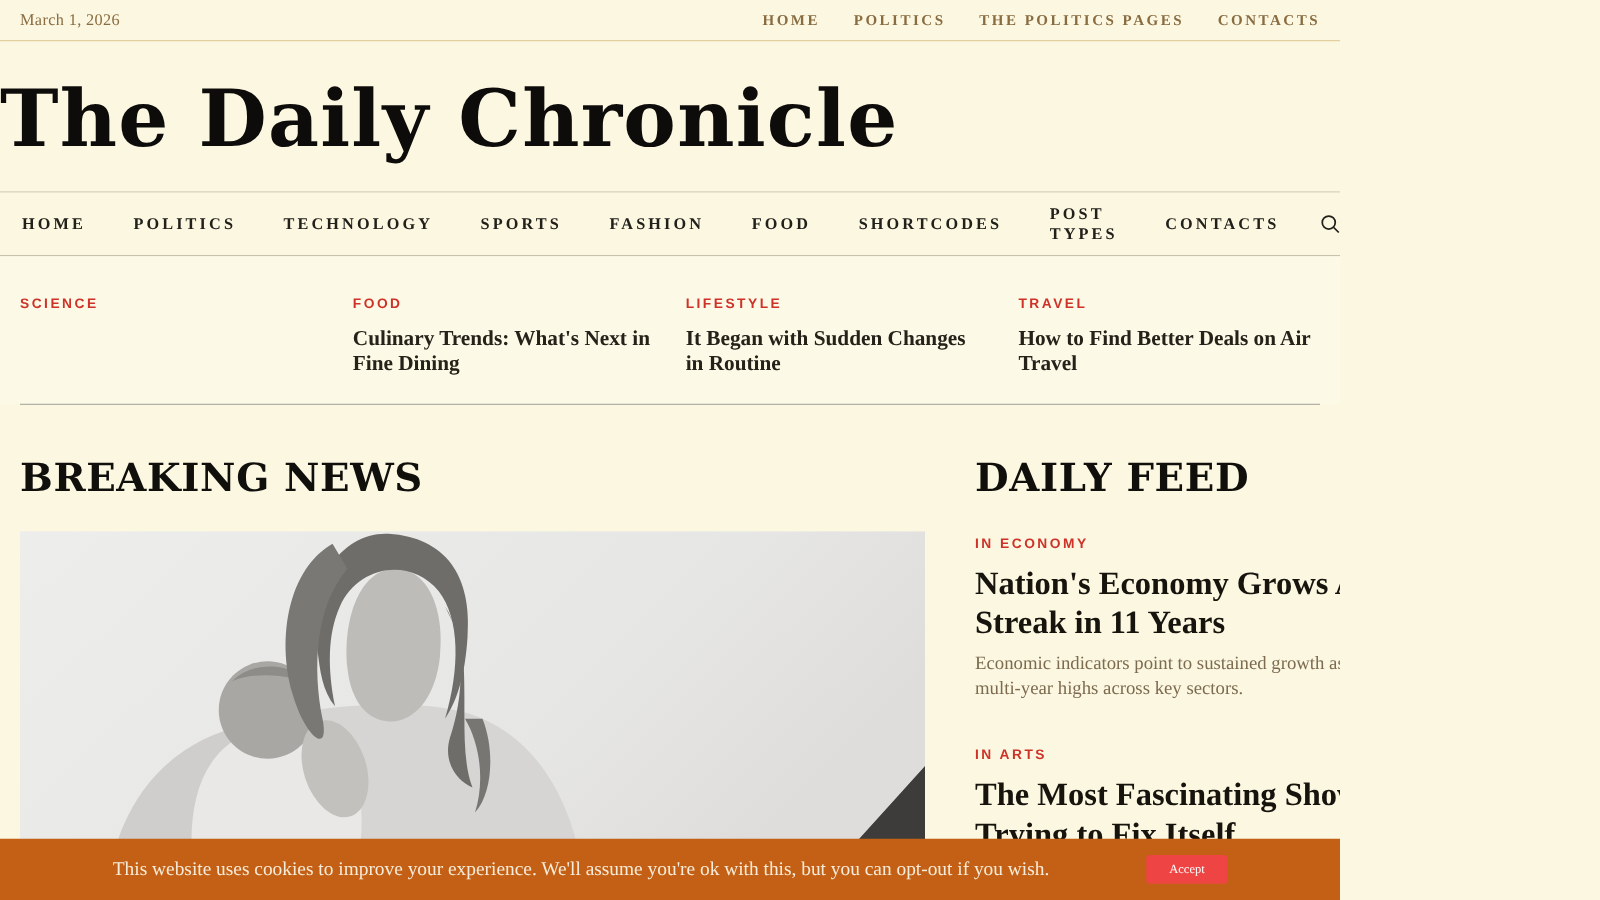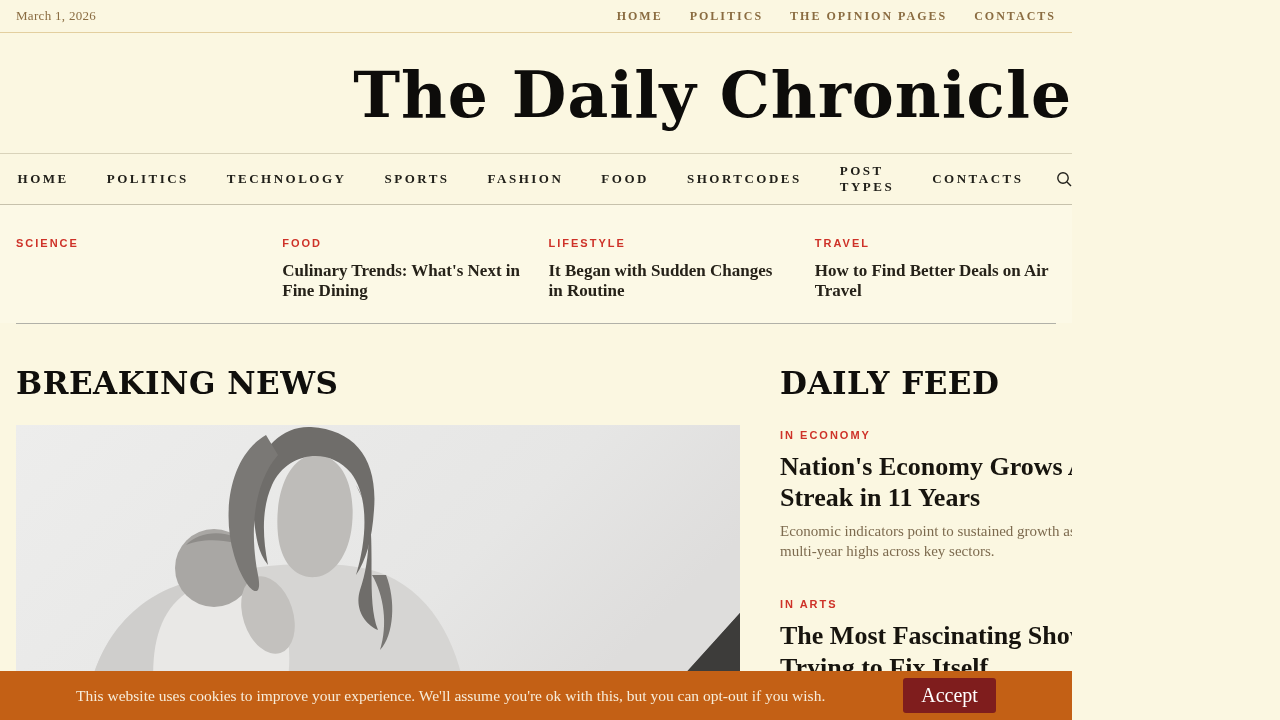--- a/index.html
+++ b/index.html
@@ -9,21 +9,21 @@
 
   
   .topbar { height: 33px; display: flex; align-items: center; justify-content: space-between;
             padding: 0 16px; border-bottom: 1px solid #e3cf9f; }
   .topbar-date { font-size: 13px; color: #8A6C41; letter-spacing: .3px; }
   .topbar-menu { display: flex; gap: 27px; }
   .topbar-menu a { font-size: 12px; font-weight: bold; color: #8A6C41; letter-spacing: 2px;
                    text-decoration: none; cursor: pointer; }
 
   
-  .masthead { text-align: right; padding: 26px 0 22px; }
+  .masthead { text-align: left; padding: 26px 0 22px; }
   .masthead h1 { font-family: "DejaVu Serif", serif; font-weight: bold; font-size: 63px;
                  color: #0d0c0a; letter-spacing: 1px; line-height: 1.15; cursor: pointer; }
 
   
   .mainnav { border-top: 1px solid #d9d3ba; border-bottom: 1px solid #c7c2ac; height: 52px;
              display: flex; align-items: center; justify-content: center; }
   .mainnav a { font-size: 13px; font-weight: bold; letter-spacing: 2.5px; color: #21201A;
                padding: 0 19px; text-decoration: none; cursor: pointer; }
   .nav-search { margin-left: 14px; cursor: pointer; display: flex; align-items: center; }
 
@@ -45,34 +45,34 @@
   .feed-item { margin-bottom: 33px; }
   .feed-item .kicker { display: inline-block; margin-bottom: 10px; }
   .feed-item h3 { font-size: 26px; font-weight: bold; color: #17140E; line-height: 1.2;
                   margin-bottom: 8px; cursor: pointer; }
   .feed-item p { font-size: 15px; line-height: 1.35; color: #7D6B4F; }
 
   
   .cookie-bar { position: absolute; left: 0; right: 0; bottom: 0; height: 49px; background: #C36015;
                 display: flex; align-items: center; justify-content: center; gap: 30px; z-index: 10; }
   .cookie-bar .msg { color: #F7ECD9; font-size: 15.5px; }
-  .cookie-bar .accept { background: #7f1d1d; color: #ffffff; border: none; font-family: "Liberation Serif", serif;
-                        font-size: 20px; padding: 6px 18px; border-radius: 3px; cursor: pointer; margin-left: 48px; }
+  .cookie-bar .accept { background: #ef4444; color: #ffffff; border: none; font-family: "Liberation Serif", serif;
+                        font-size: 10px; padding: 6px 18px; border-radius: 3px; cursor: pointer; margin-left: 48px; }
 </style>
 </head>
 <body>
 
 <div class="page">
 
   <div class="topbar">
     <span class="topbar-date">March 1, 2026</span>
     <nav class="topbar-menu">
       <a>HOME</a>
       <a>POLITICS</a>
-      <a>THE OPINION PAGES</a>
+      <a>THE POLITICS PAGES</a>
       <a>CONTACTS</a>
     </nav>
   </div>
 
   <header class="masthead">
     <h1>The Daily Chronicle</h1>
   </header>
 
   <nav class="mainnav">
     <a>HOME</a>

